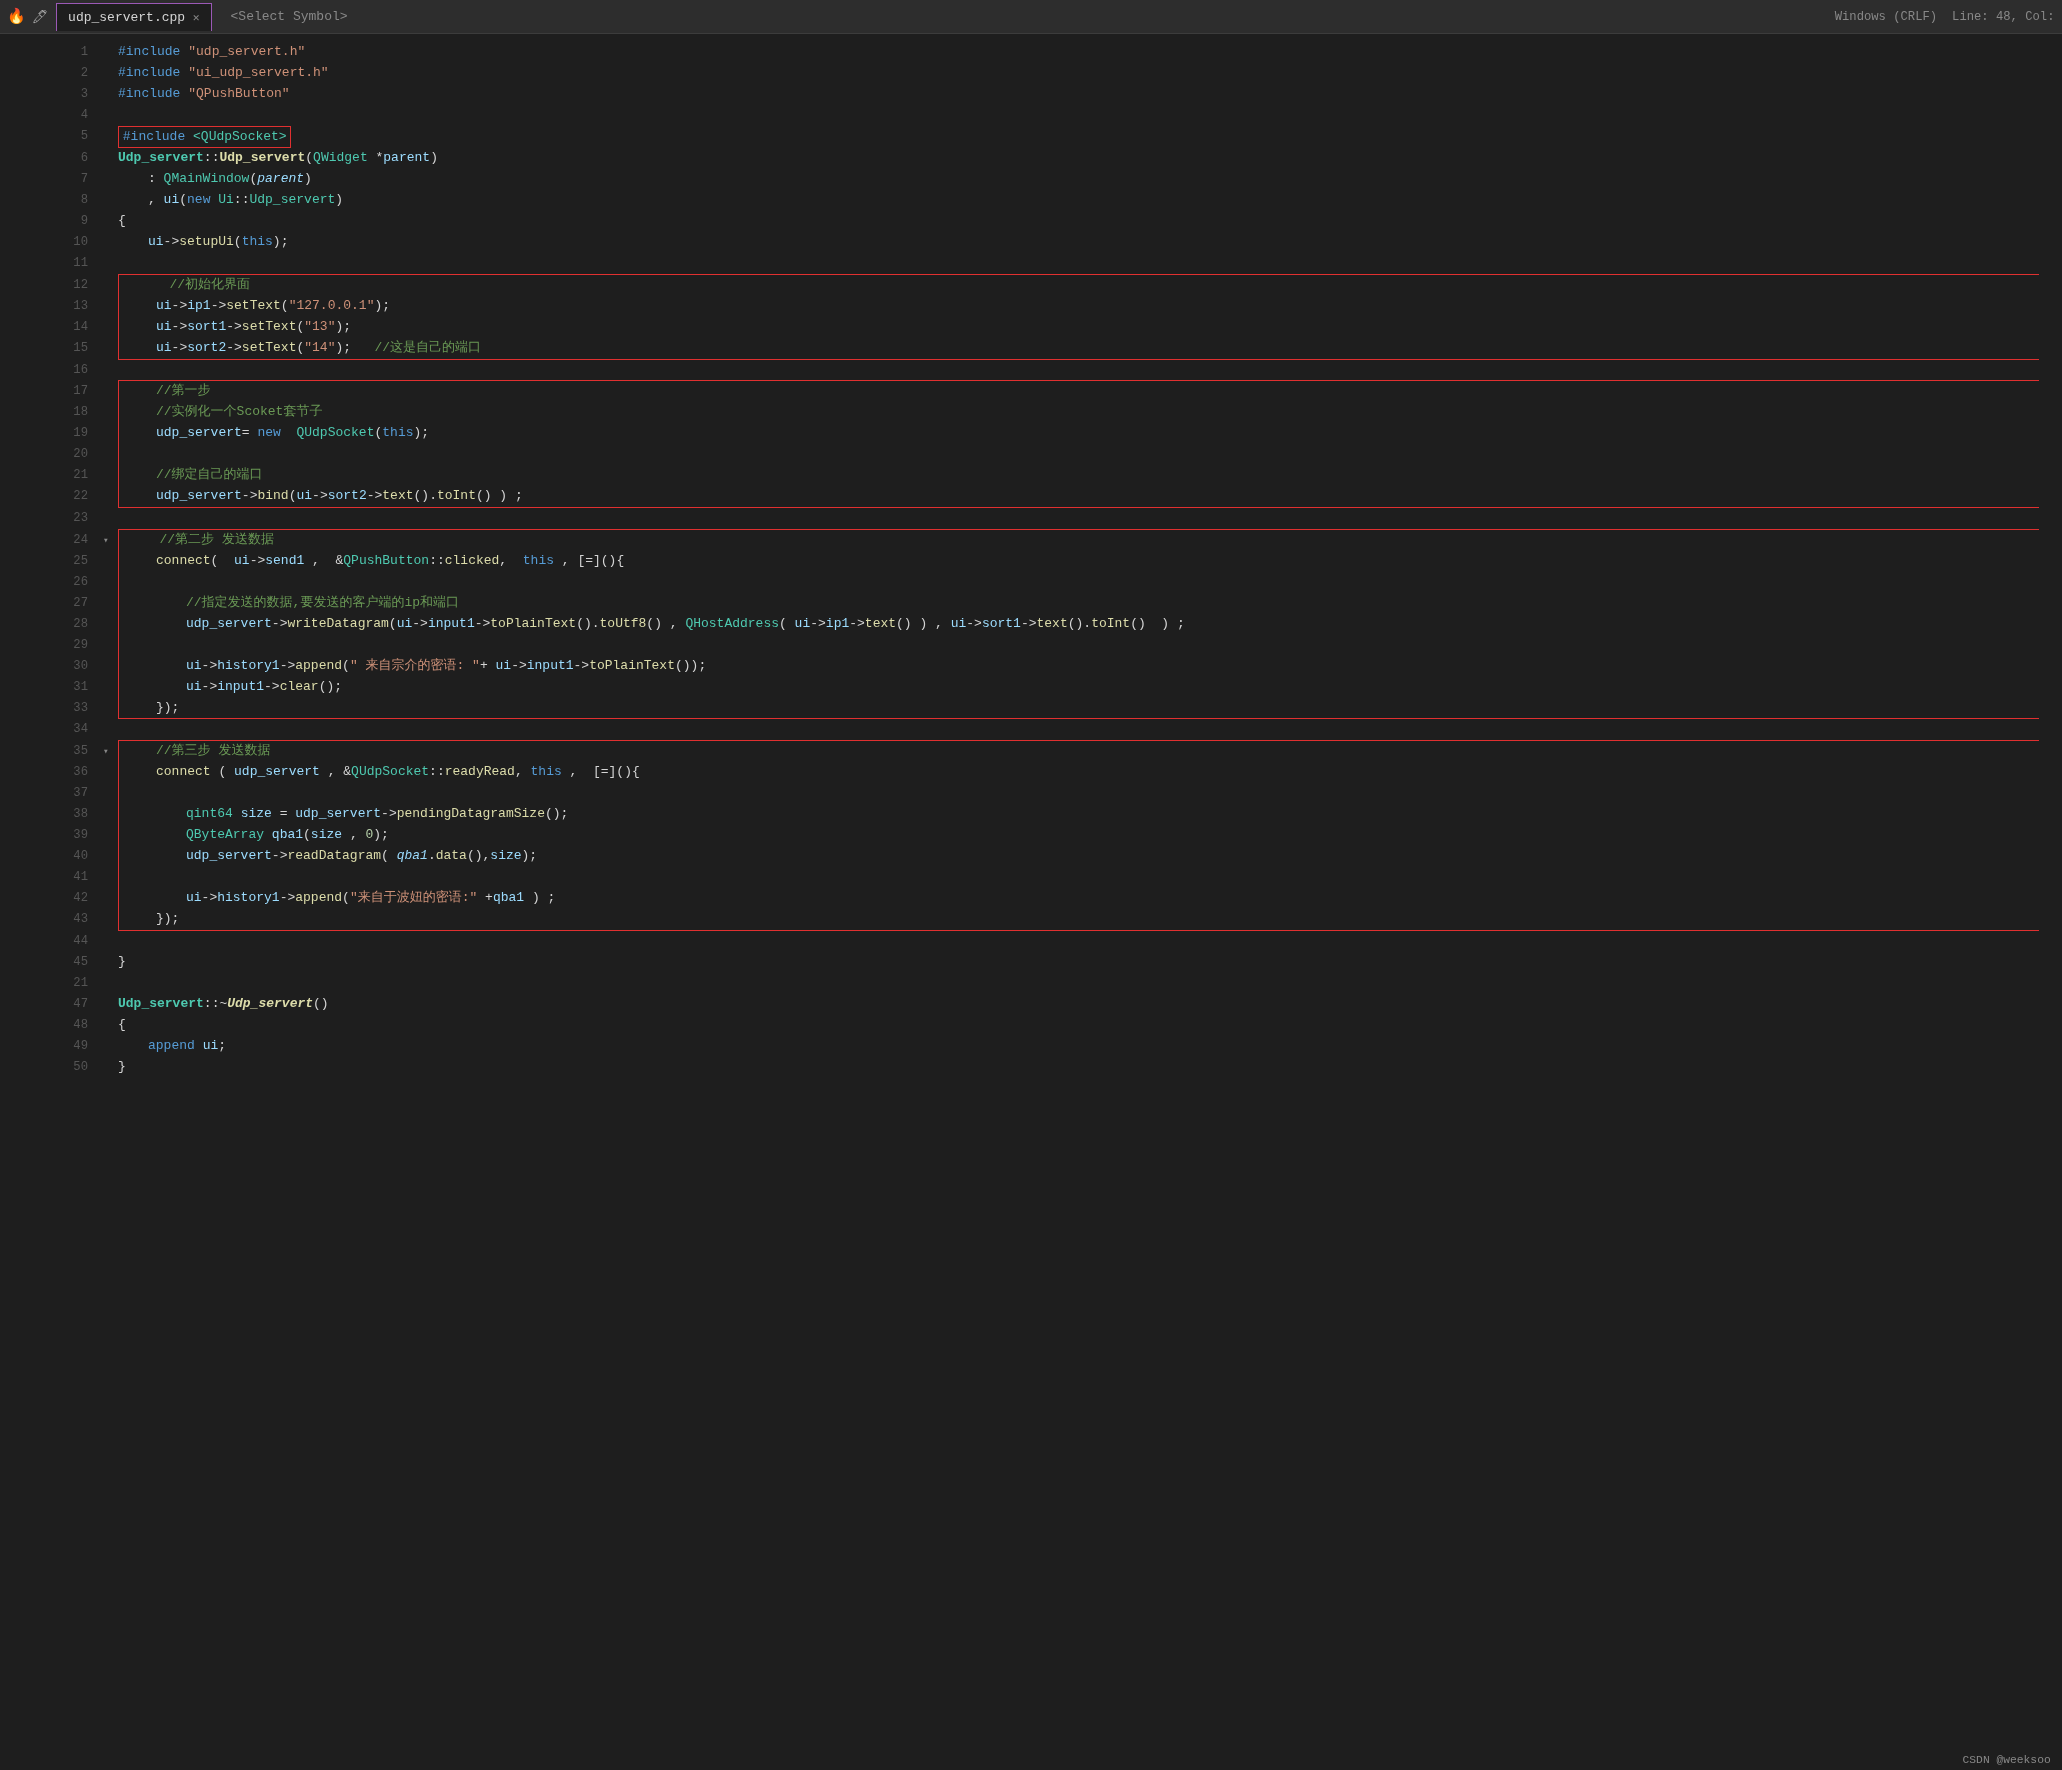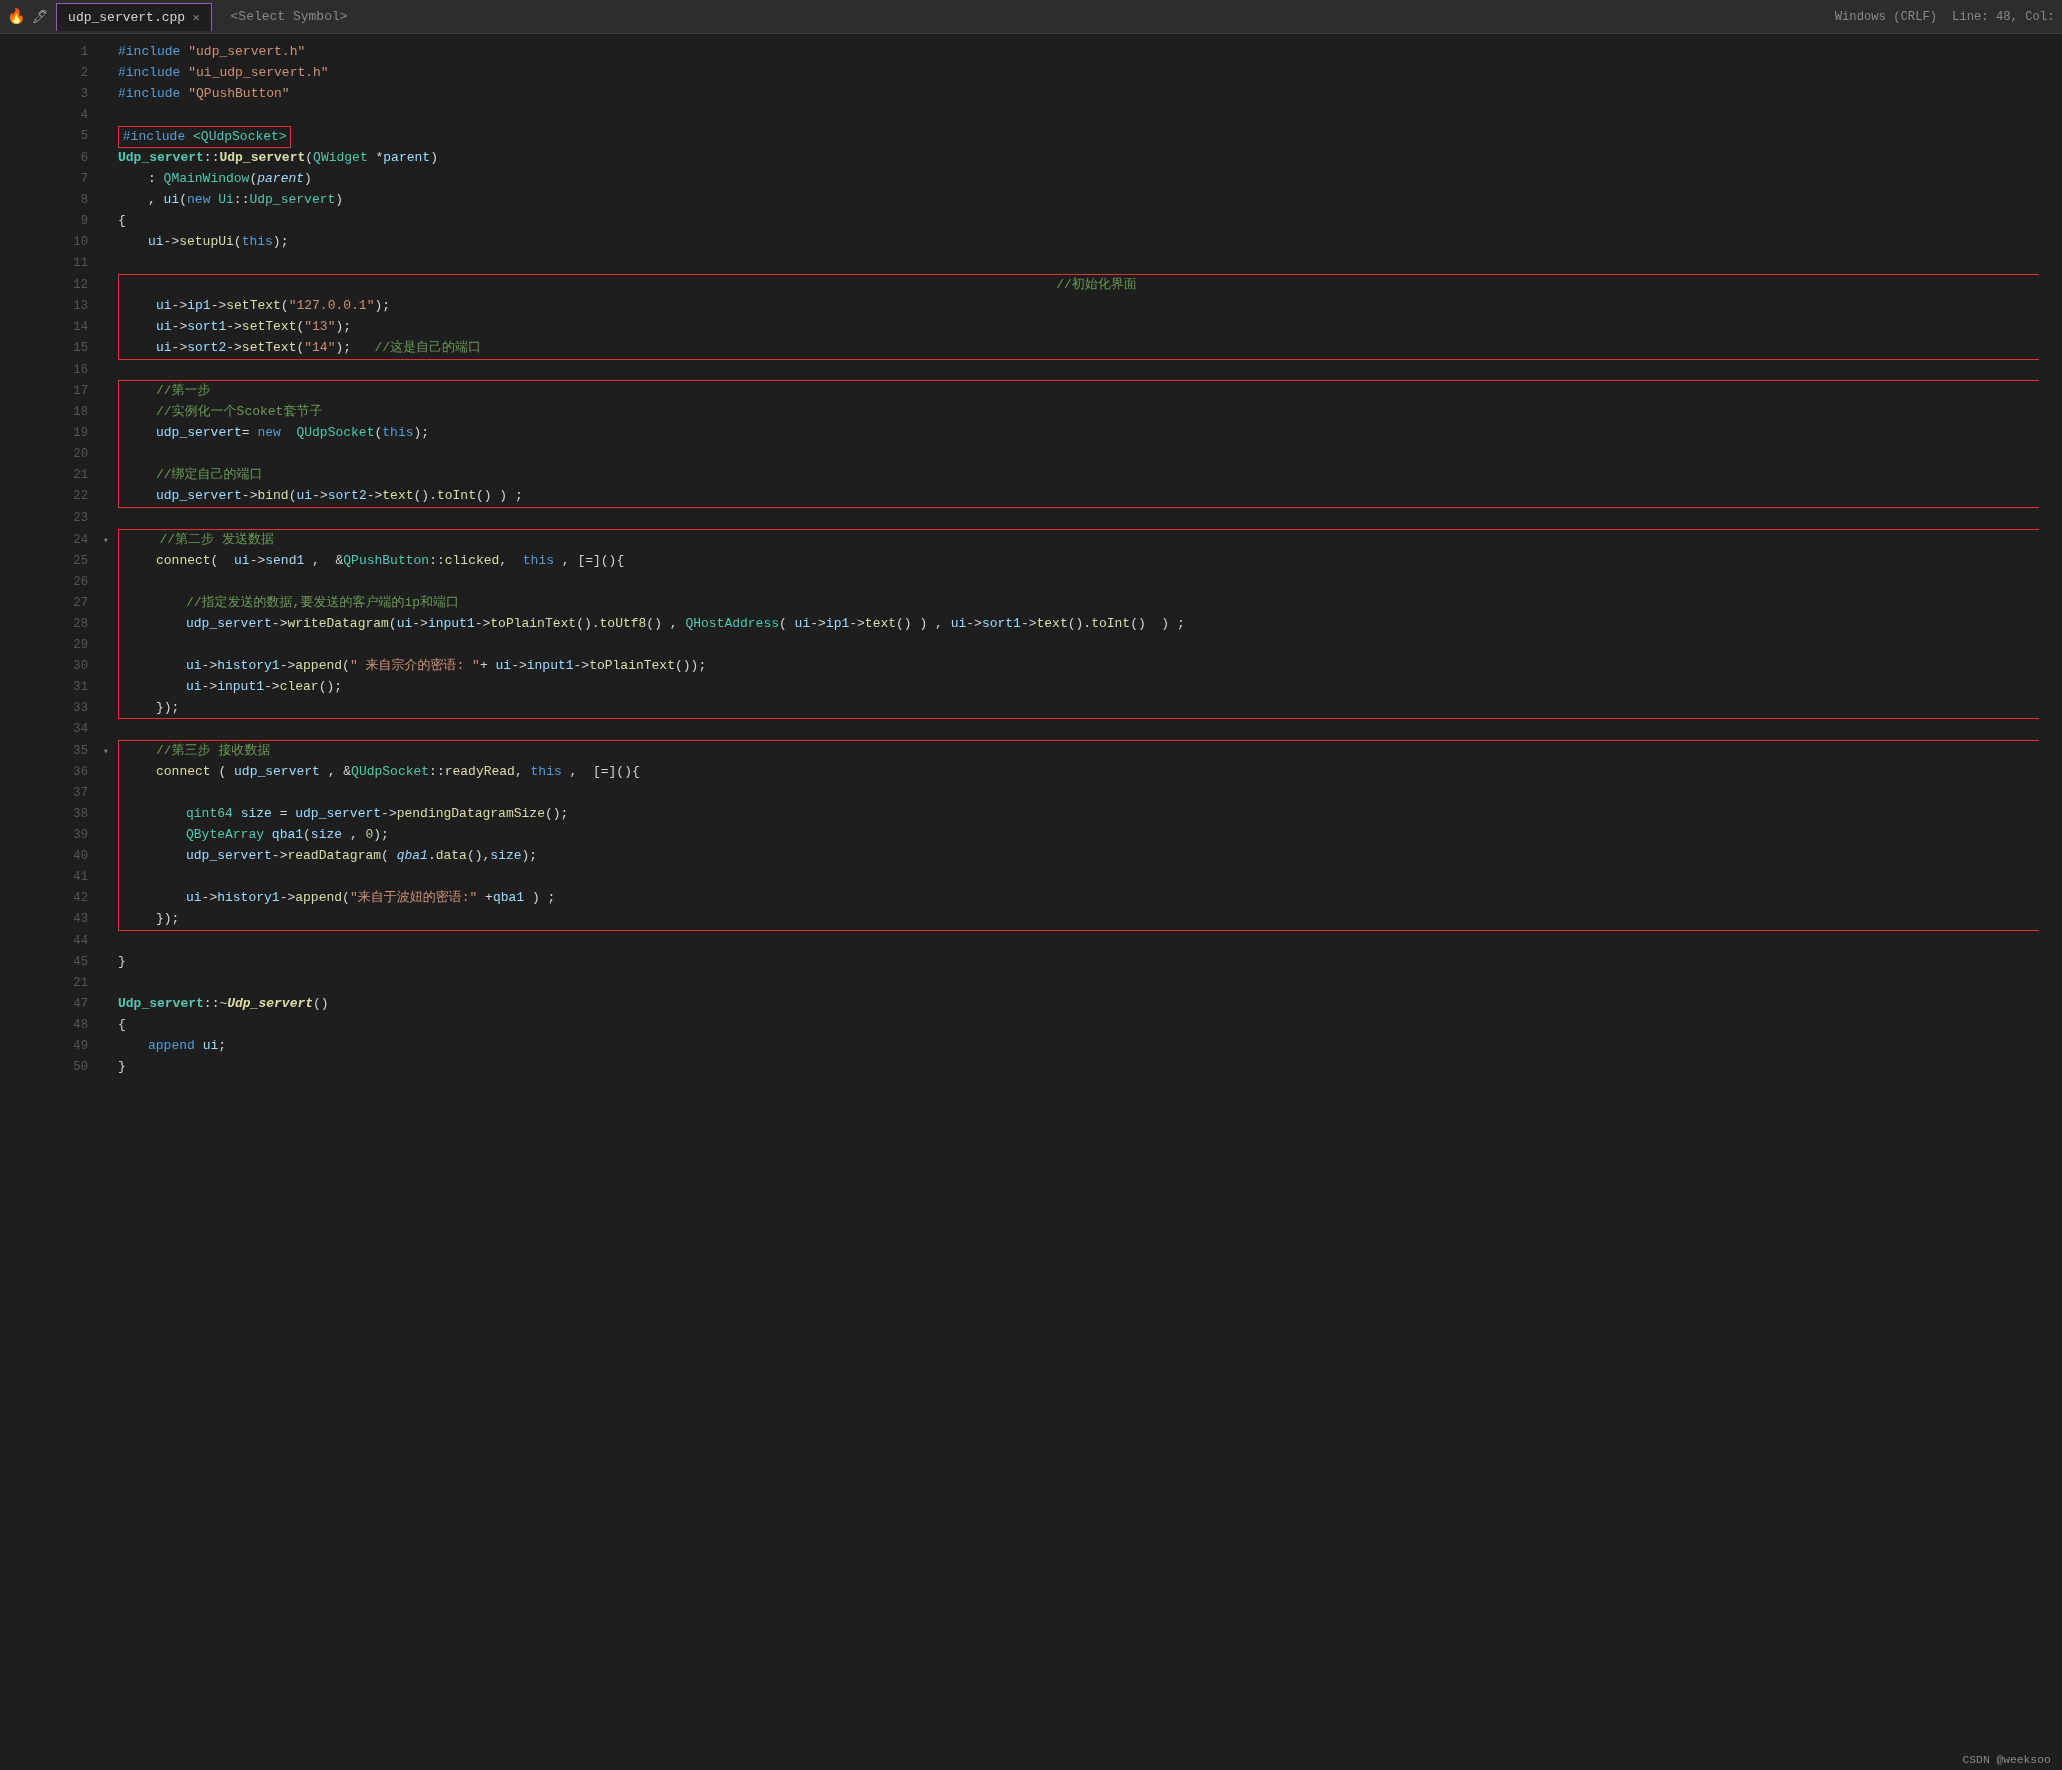--- a/index.html
+++ b/index.html
@@ -212,21 +212,21 @@
 
         <tr>
           <td class="line-num-col">11</td>
           <td></td>
           <td>&nbsp;</td>
         </tr>
 
         <tr>
           <td class="line-num-col">12</td>
           <td></td>
-          <td style="border-left:1.9px solid #e03030;border-top:1.9px solid #e03030;padding-left:5px;text-align:center;">
+          <td style="border-left:1.9px solid #e03030;border-top:1.9px solid #e03030;padding-left:21px;">
             <span style="width:30px;display:inline-block;"></span><span class="comment">//初始化界面</span>
           </td>
         </tr>
         <tr>
           <td class="line-num-col">13</td>
           <td></td>
           <td style="border-left:1.9px solid #e03030;padding-left:7.5px;">
             <span style="width:30px;display:inline-block;"></span><span class="param">ui</span><span class="arrow">-&gt;</span><span class="param">ip1</span><span class="arrow">-&gt;</span><span class="method">setText</span><span class="punct">(</span><span class="str">"127.0.0.1"</span><span class="punct">);</span>
           </td>
         </tr>
@@ -361,21 +361,21 @@
         <tr>
           <td class="line-num-col">34</td>
           <td></td>
           <td>&nbsp;</td>
         </tr>
 
         <tr>
           <td class="line-num-col">35</td>
           <td style="color:#888;font-size:9.4px;">▾</td>
           <td style="border-left:1.9px solid #e03030;border-top:1.9px solid #e03030;padding-left:7.5px;">
-            <span style="width:30px;display:inline-block;"></span><span class="comment">//第三步 接收数据</span>
+            <span style="width:30px;display:inline-block;"></span><span class="comment">//第三步 发送数据</span>
           </td>
         </tr>
         <tr>
           <td class="line-num-col">36</td>
           <td></td>
           <td style="border-left:1.9px solid #e03030;padding-left:7.5px;">
             <span style="width:30px;display:inline-block;"></span><span class="fn">connect</span> <span class="punct">( </span><span class="param">udp_servert</span> <span class="punct">, &amp;</span><span class="cls">QUdpSocket</span><span class="punct">::</span><span class="fn">readyRead</span><span class="punct">, </span><span class="this-kw">this</span> <span class="punct">,&nbsp;&nbsp;[=](){</span>
           </td>
         </tr>
         <tr>

